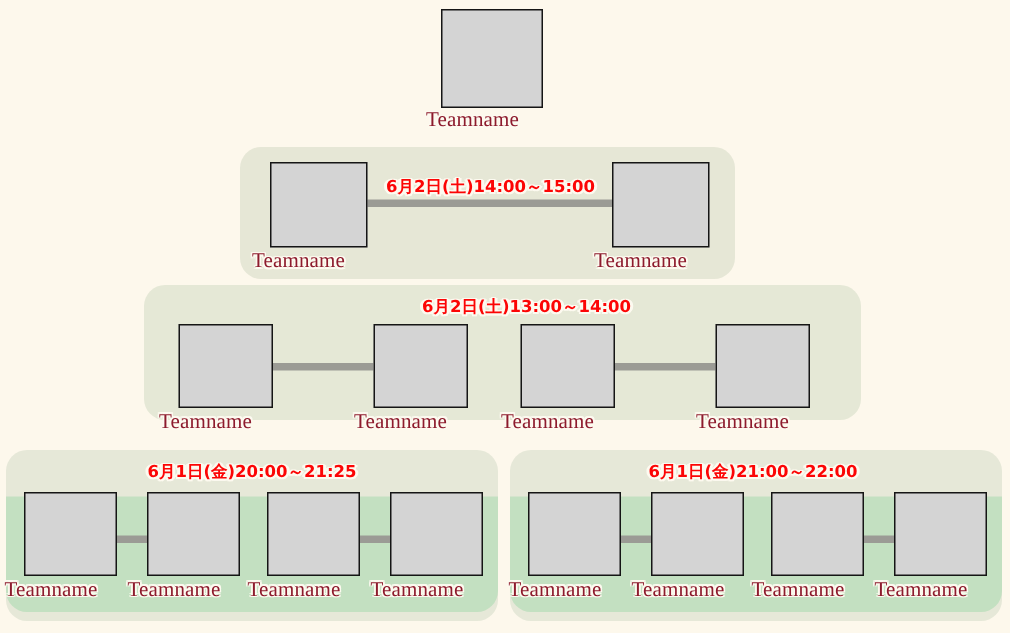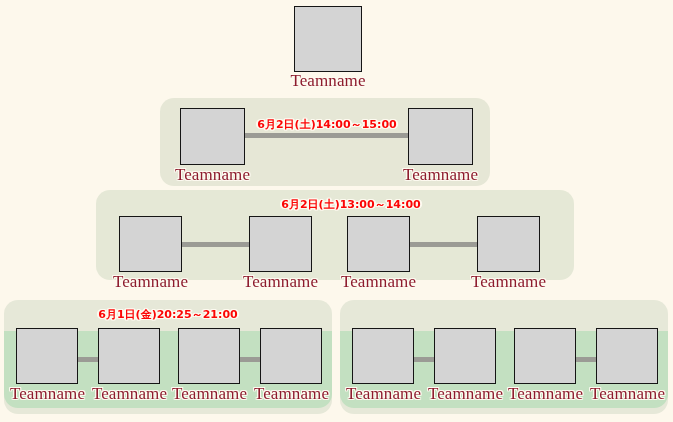--- a/index.html
+++ b/index.html
@@ -43,24 +43,23 @@
     position: absolute;
     background: #d4d4d4;
     border: 1.4px solid #151515;
     box-sizing: border-box;
   }
 
   
   .team-label {
     position: absolute;
     color: #8d1b2d;
-    font-size: 17px;
+    font-size: 14px;
     line-height: 13px;
     letter-spacing: 0.1px;
-    text-align: center;
     white-space: nowrap;
     text-shadow:
        1px  0   0 #fdfaf0,
       -1px  0   0 #fdfaf0,
        0    1px 0 #fdfaf0,
        0   -1px 0 #fdfaf0,
        1px  1px 0 #fdfaf0,
       -1px  1px 0 #fdfaf0,
        1px -1px 0 #fdfaf0,
       -1px -1px 0 #fdfaf0;
@@ -131,40 +130,41 @@
 
   <div class="team-box" style="left:347px; top:216px; width:63px; height:56px;"></div>
   <div class="team-label" style="left:334px; top:275px; width:89px;">Teamname</div>
 
   <div class="team-box" style="left:477px; top:216px; width:63px; height:56px;"></div>
   <div class="team-label" style="left:464px; top:275px; width:89px;">Teamname</div>
 
   <div class="band round4" style="left:4px; top:300px; width:328px; height:114px;"></div>
   <div class="green-stripe left" style="left:4px; top:331px; width:328px; height:77px;"></div>
 
-  <div class="match-time" style="left:73px; top:308px; width:190px;">6月1日(金)20:25～21:00</div>
+  <div class="match-time" style="left:73px; top:308px; width:190px;">6月1日(金)20:00～21:25</div>
 
   <div class="connector" style="left:76px; top:357px; width:26px;"></div>
   <div class="connector" style="left:238px; top:357px; width:26px;"></div>
 
   <div class="team-box" style="left:16px; top:328px; width:62px; height:56px;"></div>
   <div class="team-label" style="left:3px; top:387px; width:89px;">Teamname</div>
 
   <div class="team-box" style="left:98px; top:328px; width:62px; height:56px;"></div>
   <div class="team-label" style="left:85px; top:387px; width:89px;">Teamname</div>
 
   <div class="team-box" style="left:178px; top:328px; width:62px; height:56px;"></div>
   <div class="team-label" style="left:165px; top:387px; width:89px;">Teamname</div>
 
   <div class="team-box" style="left:260px; top:328px; width:62px; height:56px;"></div>
   <div class="team-label" style="left:247px; top:387px; width:89px;">Teamname</div>
 
   <div class="band round4" style="left:340px; top:300px; width:328px; height:114px;"></div>
   <div class="green-stripe right" style="left:340px; top:331px; width:328px; height:77px;"></div>
 
+  <div class="match-time" style="left:407px; top:308px; width:190px;">6月1日(金)21:00～22:00</div>
 
   <div class="connector" style="left:412px; top:357px; width:26px;"></div>
   <div class="connector" style="left:574px; top:357px; width:26px;"></div>
 
   <div class="team-box" style="left:352px; top:328px; width:62px; height:56px;"></div>
   <div class="team-label" style="left:339px; top:387px; width:89px;">Teamname</div>
 
   <div class="team-box" style="left:434px; top:328px; width:62px; height:56px;"></div>
   <div class="team-label" style="left:421px; top:387px; width:89px;">Teamname</div>
 

